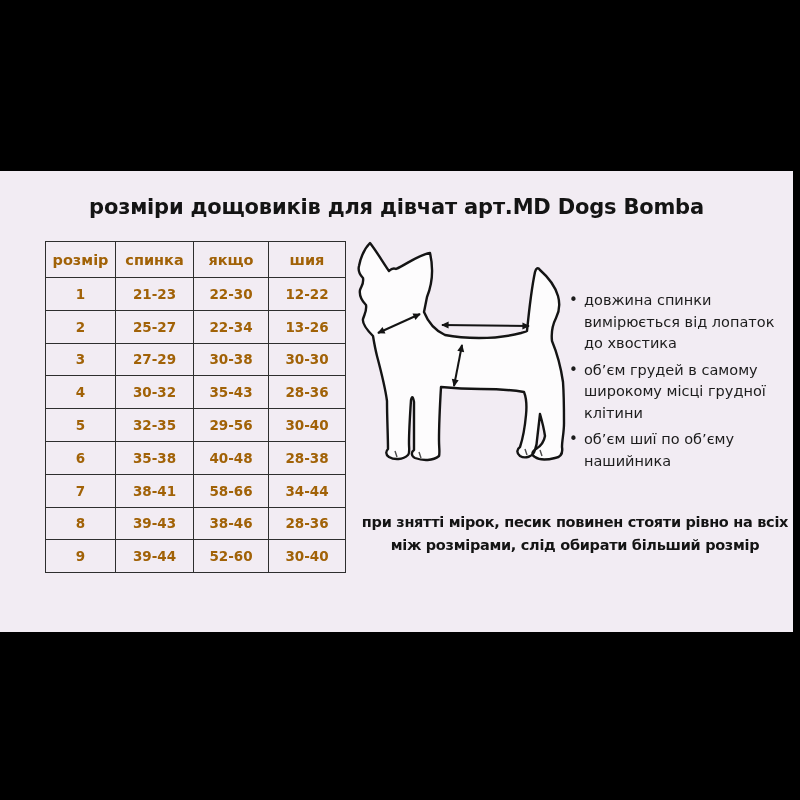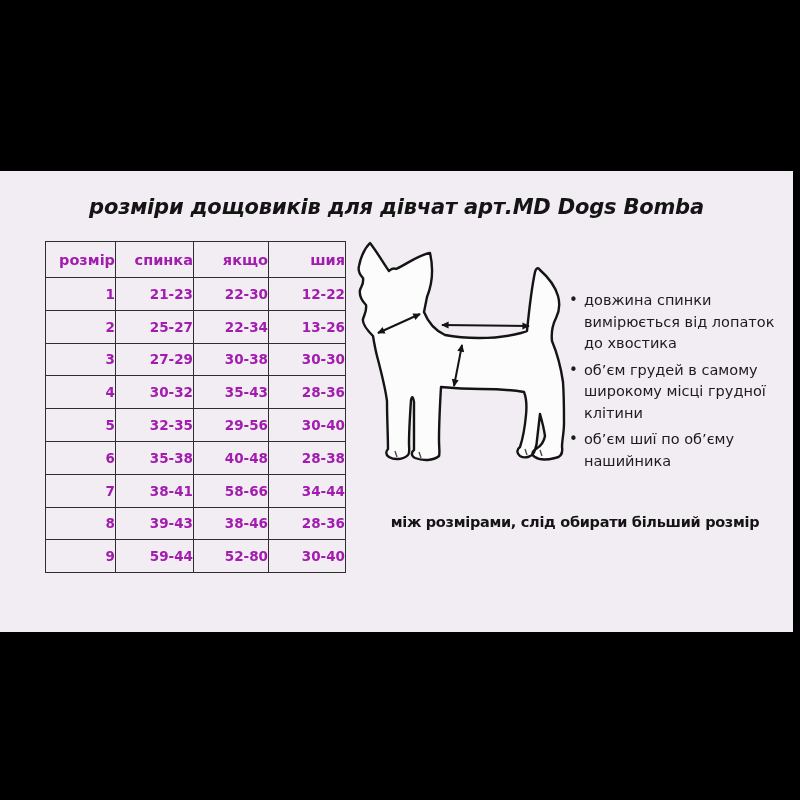--- a/index.html
+++ b/index.html
@@ -1,24 +1,24 @@
 <!DOCTYPE html>
 <html><head>
 <meta charset="utf-8">
 <style>
   html,body{margin:0;padding:0;background:#000;}
   .canvas{position:relative;width:800px;height:800px;background:#000;overflow:hidden;
           font-family:"DejaVu Sans","Liberation Sans",sans-serif;color:#171717;}
   .card{position:absolute;left:0;top:171px;width:793px;height:461px;background:#f2ecf3;}
   .title{position:absolute;left:0;top:24px;width:100%;text-align:center;
-         font-size:21px;font-weight:bold;letter-spacing:-0.2px;color:#141414;font-style:italic;}
+         font-size:21px;font-weight:bold;letter-spacing:-0.2px;color:#141414;}
   table.size{position:absolute;left:45px;top:70px;width:300px;border-collapse:collapse;
              table-layout:fixed;}
-  table.size th,table.size td{border:1.5px solid #2e2e2e;text-align:right;
-             vertical-align:middle;padding:0;color:#a21caf;}
+  table.size th,table.size td{border:1.5px solid #2e2e2e;text-align:center;
+             vertical-align:middle;padding:0;color:#a16207;}
   table.size th{height:35px;font-size:14.5px;font-weight:bold;}
   table.size td{height:31.8px;font-size:13.5px;font-weight:bold;}
   col.c1{width:70px}col.c2{width:78px}col.c3{width:75px}col.c4{width:77px}
   .dog{position:absolute;left:355px;top:69px;width:290px;height:235px;}
   .notes{position:absolute;left:569px;top:119px;width:219px;margin:0;padding:0;
          list-style:none;}
   .notes li{display:flex;margin:0 0 5px 0;font-size:14.5px;line-height:21.5px;
             color:#1c1c1c;}
   .notes .dot{width:15px;flex:0 0 15px;font-size:15px;line-height:21.5px;}
   .footer{position:absolute;left:352px;top:340px;width:446px;text-align:center;
@@ -93,22 +93,22 @@
             <td>34-44</td>
           </tr>
           <tr>
             <td>8</td>
             <td>39-43</td>
             <td>38-46</td>
             <td>28-36</td>
           </tr>
           <tr>
             <td>9</td>
-            <td>59-44</td>
-            <td>52-80</td>
+            <td>39-44</td>
+            <td>52-60</td>
             <td>30-40</td>
           </tr>
         </tbody>
     </table>
 
     <svg class="dog" viewBox="0 0 290 235" xmlns="http://www.w3.org/2000/svg">
       <defs>
         <marker id="arr" markerUnits="userSpaceOnUse" markerWidth="10" markerHeight="10" refX="7.6" refY="4.5" orient="auto-start-reverse">
           <path d="M1,1 L8.5,4.5 L1,8 Z" fill="#141414"></path>
         </marker>
@@ -153,17 +153,18 @@
         <span class="dot">•</span>
         <span>об’єм грудей в самому широкому місці грудної клітини</span>
       </li>
       <li>
         <span class="dot">•</span>
         <span>об’єм шиї по об’єму нашийника</span>
       </li>
     </ul>
 
     <div class="footer">
+      <div>при знятті мірок, песик повинен стояти рівно на всіх</div>
       <div>між розмірами, слід обирати більший розмір</div>
     </div>
 
   </div>
 </div>
 
 </body></html>

